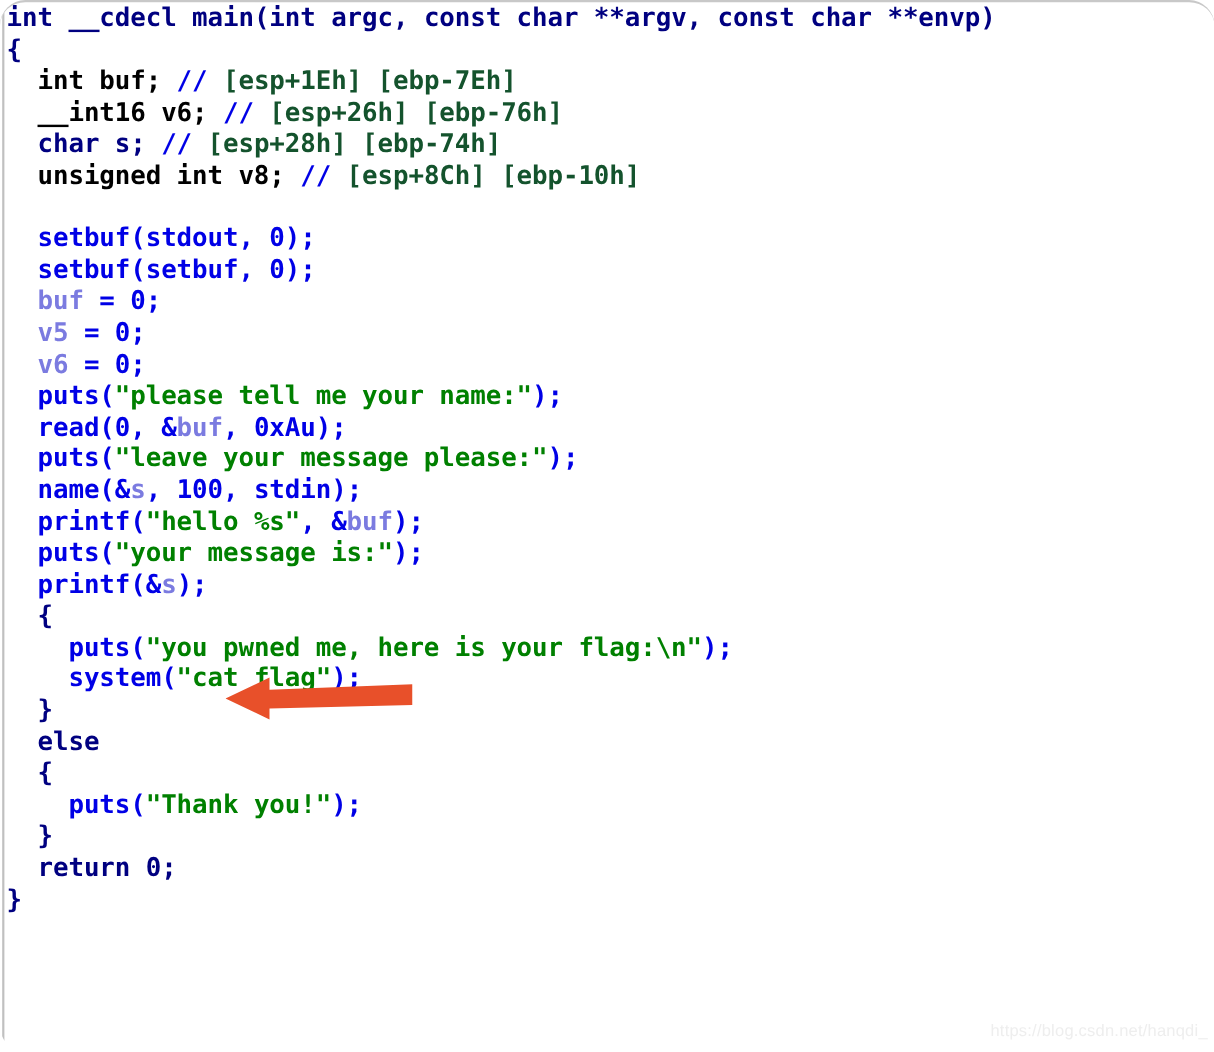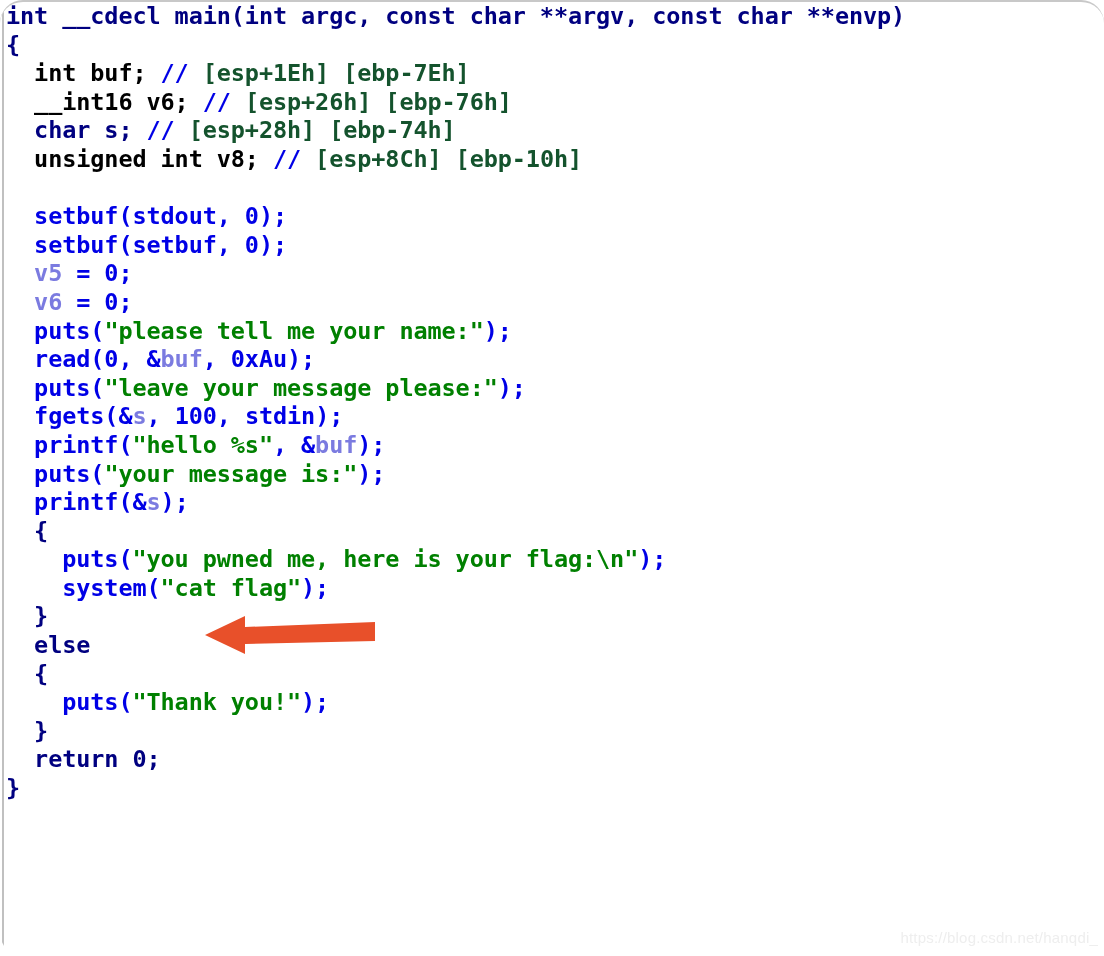--- a/index.html
+++ b/index.html
@@ -89,26 +89,27 @@
   <div id="code-listing">
       <div class="code-line"><span></span><span class="t-navy">int </span><span class="t-navy">__cdecl</span><span class="t-navy"> </span><span class="t-navy">main</span><span class="t-navy">(int argc, const char **argv, const char **envp)</span></div>
       <div class="code-line"><span></span><span class="t-navy">{</span></div>
       <div class="code-line"><span>  </span><span class="t-gray">int buf; </span><span class="t-comment">//</span><span class="t-gray"> </span><span class="t-stkref">[esp+1Eh] [ebp-7Eh]</span></div>
       <div class="code-line"><span>  </span><span class="t-gray">__int16 v6; </span><span class="t-comment">//</span><span class="t-gray"> </span><span class="t-stkref">[esp+26h] [ebp-76h]</span></div>
       <div class="code-line"><span>  </span><span class="t-navy">char s; </span><span class="t-comment">//</span><span class="t-gray"> </span><span class="t-stkref">[esp+28h] [ebp-74h]</span></div>
       <div class="code-line"><span>  </span><span class="t-gray">unsigned int v8; </span><span class="t-comment">//</span><span class="t-gray"> </span><span class="t-stkref">[esp+8Ch] [ebp-10h]</span></div>
       <div class="code-line blank"></div>
       <div class="code-line"><span>  </span><span class="t-blue">setbuf</span><span class="t-blue">(</span><span class="t-blue">stdout</span><span class="t-blue">, 0);</span></div>
       <div class="code-line"><span>  </span><span class="t-blue">setbuf</span><span class="t-blue">(</span><span class="t-blue">setbuf</span><span class="t-blue">, 0);</span></div>
+      <div class="code-line"><span>  </span><span class="t-var">buf</span><span class="t-blue"> = 0;</span></div>
       <div class="code-line"><span>  </span><span class="t-var">v5</span><span class="t-blue"> = 0;</span></div>
       <div class="code-line"><span>  </span><span class="t-var">v6</span><span class="t-blue"> = 0;</span></div>
       <div class="code-line"><span>  </span><span class="t-blue">puts</span><span class="t-blue">(</span><span class="t-string">"please tell me your name:"</span><span class="t-blue">);</span></div>
       <div class="code-line"><span>  </span><span class="t-blue">read</span><span class="t-blue">(0, &amp;</span><span class="t-var">buf</span><span class="t-blue">, 0xAu);</span></div>
       <div class="code-line"><span>  </span><span class="t-blue">puts</span><span class="t-blue">(</span><span class="t-string">"leave your message please:"</span><span class="t-blue">);</span></div>
-      <div class="code-line"><span>  </span><span class="t-blue">fgets</span><span class="t-blue">(&amp;</span><span class="t-var">s</span><span class="t-blue">, 100, </span><span class="t-blue">stdin</span><span class="t-blue">);</span></div>
+      <div class="code-line"><span>  </span><span class="t-blue">name</span><span class="t-blue">(&amp;</span><span class="t-var">s</span><span class="t-blue">, 100, </span><span class="t-blue">stdin</span><span class="t-blue">);</span></div>
       <div class="code-line"><span>  </span><span class="t-blue">printf</span><span class="t-blue">(</span><span class="t-string">"hello %s"</span><span class="t-blue">, &amp;</span><span class="t-var">buf</span><span class="t-blue">);</span></div>
       <div class="code-line"><span>  </span><span class="t-blue">puts</span><span class="t-blue">(</span><span class="t-string">"your message is:"</span><span class="t-blue">);</span></div>
       <div class="code-line"><span>  </span><span class="t-blue">printf</span><span class="t-blue">(&amp;</span><span class="t-var">s</span><span class="t-blue">);</span></div>
       <div class="code-line"><span>  </span><span class="t-navy">{</span></div>
       <div class="code-line"><span>    </span><span class="t-blue">puts</span><span class="t-blue">(</span><span class="t-string">"you pwned me, here is your flag:\n"</span><span class="t-blue">);</span></div>
       <div class="code-line"><span>    </span><span class="t-blue">system</span><span class="t-blue">(</span><span class="t-string">"cat flag"</span><span class="t-blue">);</span></div>
       <div class="code-line"><span>  </span><span class="t-navy">}</span></div>
       <div class="code-line"><span>  </span><span class="t-navy">else</span></div>
       <div class="code-line"><span>  </span><span class="t-navy">{</span></div>
       <div class="code-line"><span>    </span><span class="t-blue">puts</span><span class="t-blue">(</span><span class="t-string">"Thank you!"</span><span class="t-blue">);</span></div>

